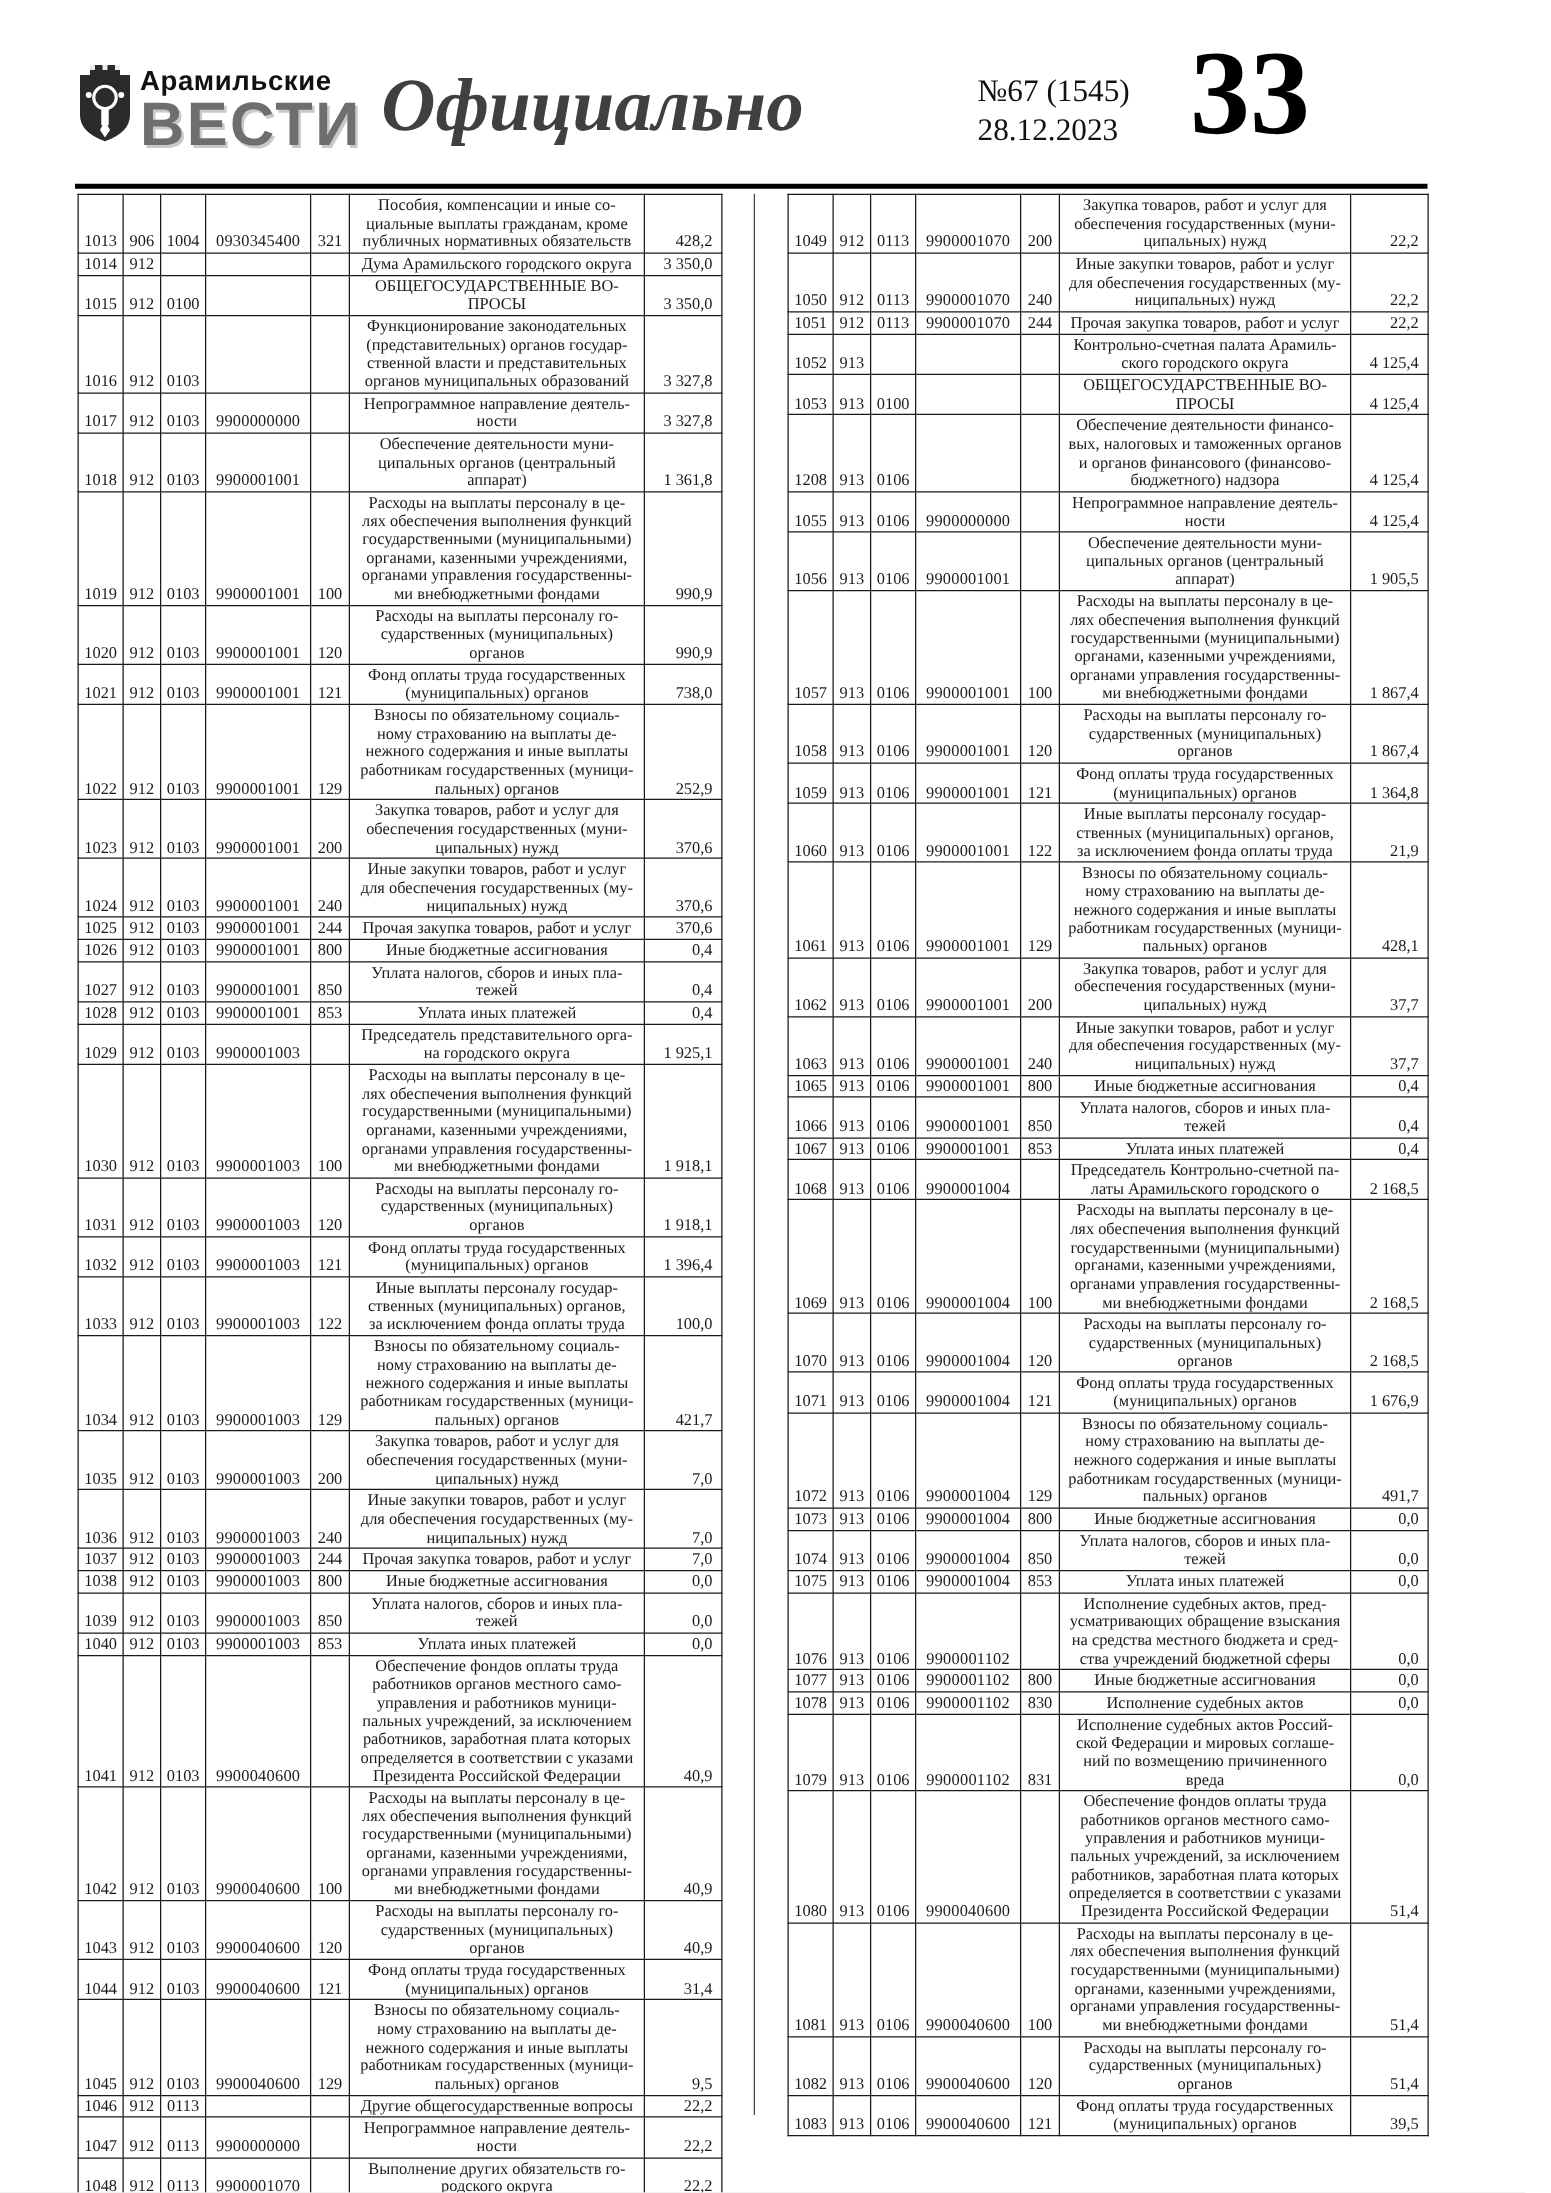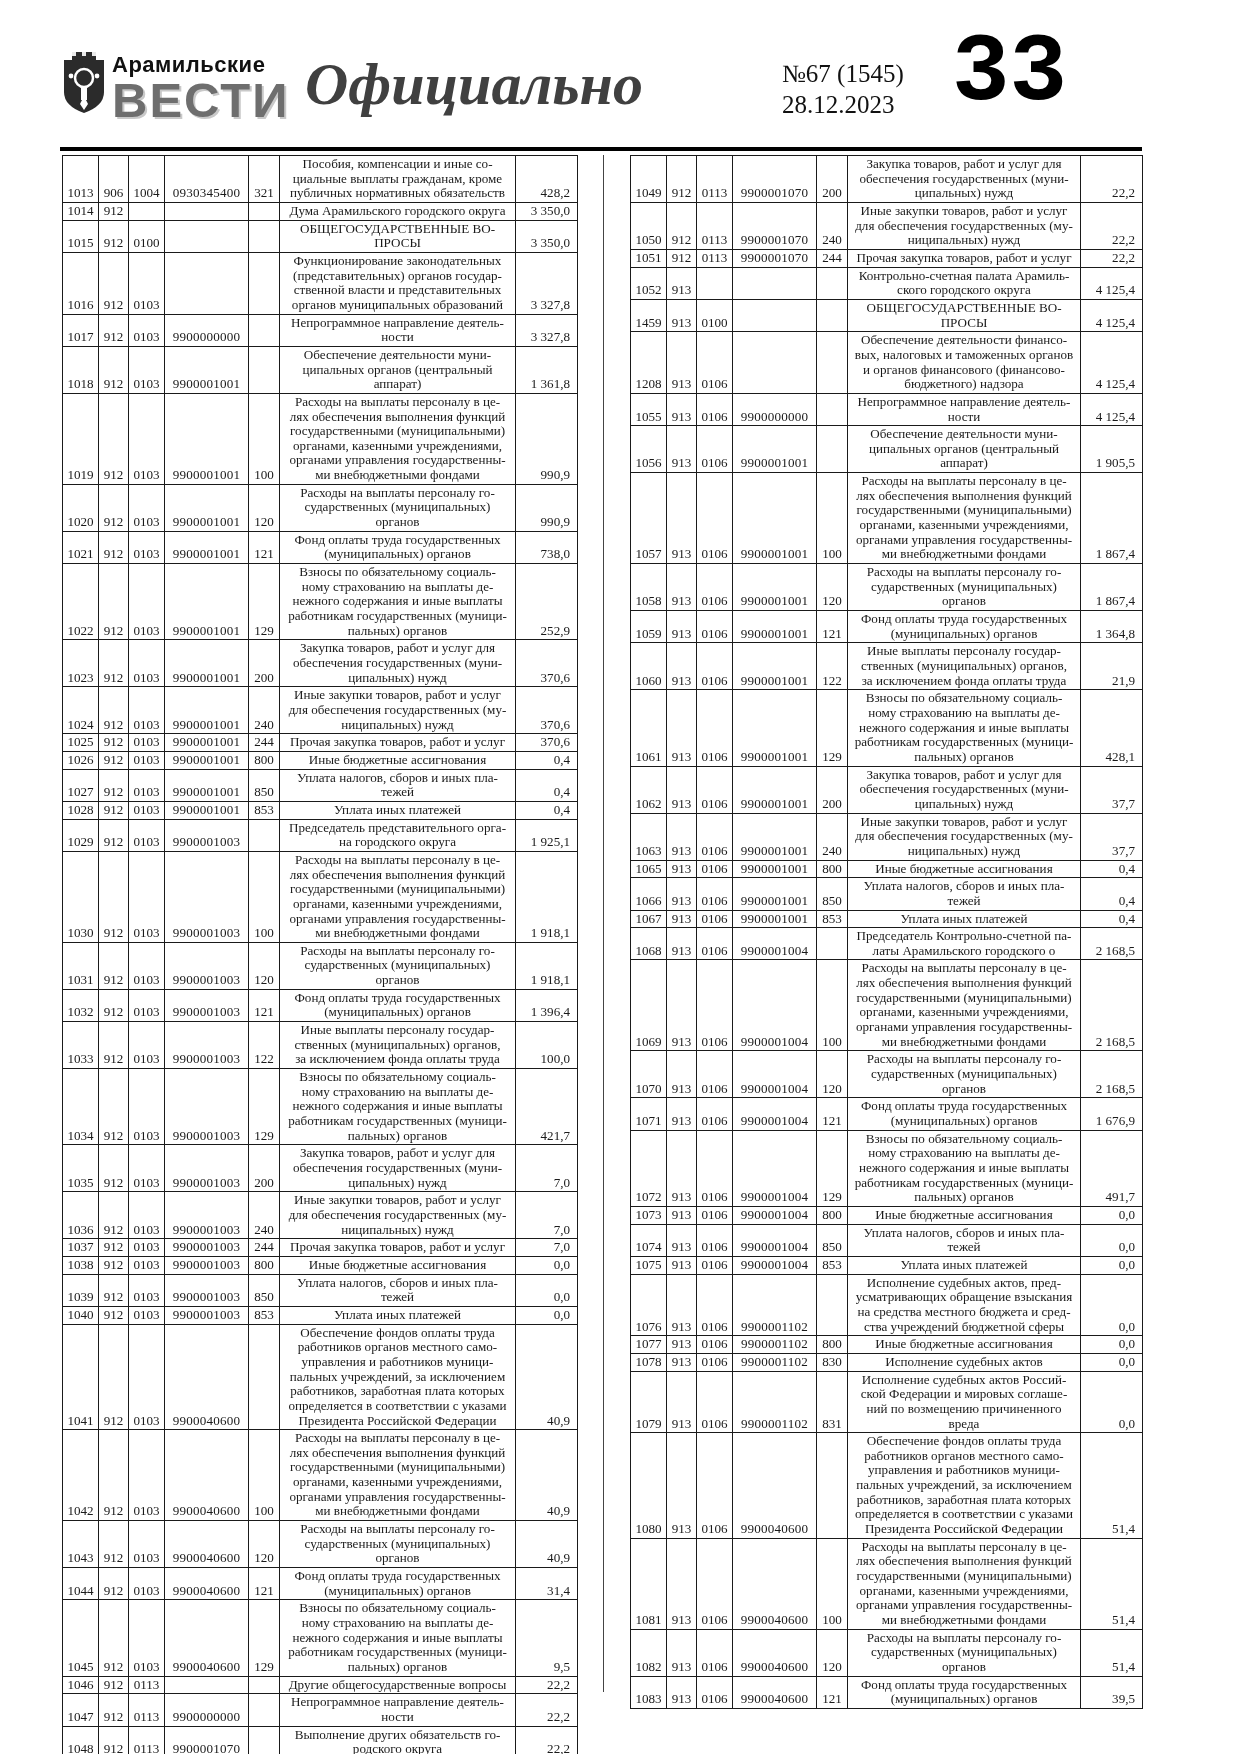--- a/index.html
+++ b/index.html
@@ -11,21 +11,21 @@
   .brand-top{position:absolute;left:112px;top:52px;font-family:"Liberation Sans",sans-serif;
              font-weight:bold;font-size:22px;letter-spacing:.5px;color:#111;}
   .brand-bottom{position:absolute;left:112px;top:72px;font-family:"Liberation Sans",sans-serif;
              font-weight:bold;font-size:49px;letter-spacing:2px;color:#6e6e6e;
              text-shadow:2px 2px 0 #c9c9c9;}
   .section-title{position:absolute;left:305px;top:50px;font-size:60px;font-style:italic;
              font-weight:bold;color:#404040;font-family:"Liberation Serif",serif;}
   .issue-number{position:absolute;left:782px;top:60px;font-size:25px;color:#111;}
   .issue-date{position:absolute;left:782px;top:91px;font-size:25px;color:#111;text-align:right;}
   .page-number{position:absolute;left:952px;top:26px;font-size:96px;font-weight:bold;color:#000;
-             font-family:Liberation Mono, monospace;line-height:1;}
+             font-family:Liberation Serif, serif;line-height:1;}
   .top-rule{position:absolute;left:60px;top:147px;width:1082px;height:4px;background:#000;}
   .col-divider{position:absolute;left:603px;top:155px;width:1px;height:1537px;background:#444;}
   
   table.budget{border-collapse:collapse;table-layout:fixed;
                font-size:13.1px;line-height:1.12;border:1.5px solid #1a1a1a;}
   .tbl-left{position:absolute;left:62px;top:155px;width:515px;}
   .tbl-right{position:absolute;left:630px;top:155px;width:512px;}
   table.budget td{border:1px solid #1a1a1a;vertical-align:bottom;text-align:center;
                   padding:1px 2px;overflow:hidden;}
   table.budget td.c3{letter-spacing:.2px;}
@@ -511,21 +511,21 @@
           <td class="c0">1052</td>
           <td class="c1">913</td>
           <td class="c2"></td>
           <td class="c3"></td>
           <td class="c4"></td>
           <td class="c5">Контрольно-счетная палата Арамиль-
 ского городского округа</td>
           <td class="c6">4 125,4</td>
         </tr>
         <tr>
-          <td class="c0">1459</td>
+          <td class="c0">1053</td>
           <td class="c1">913</td>
           <td class="c2">0100</td>
           <td class="c3"></td>
           <td class="c4"></td>
           <td class="c5">ОБЩЕГОСУДАРСТВЕННЫЕ ВО-
 ПРОСЫ</td>
           <td class="c6">4 125,4</td>
         </tr>
         <tr>
           <td class="c0">1208</td>

